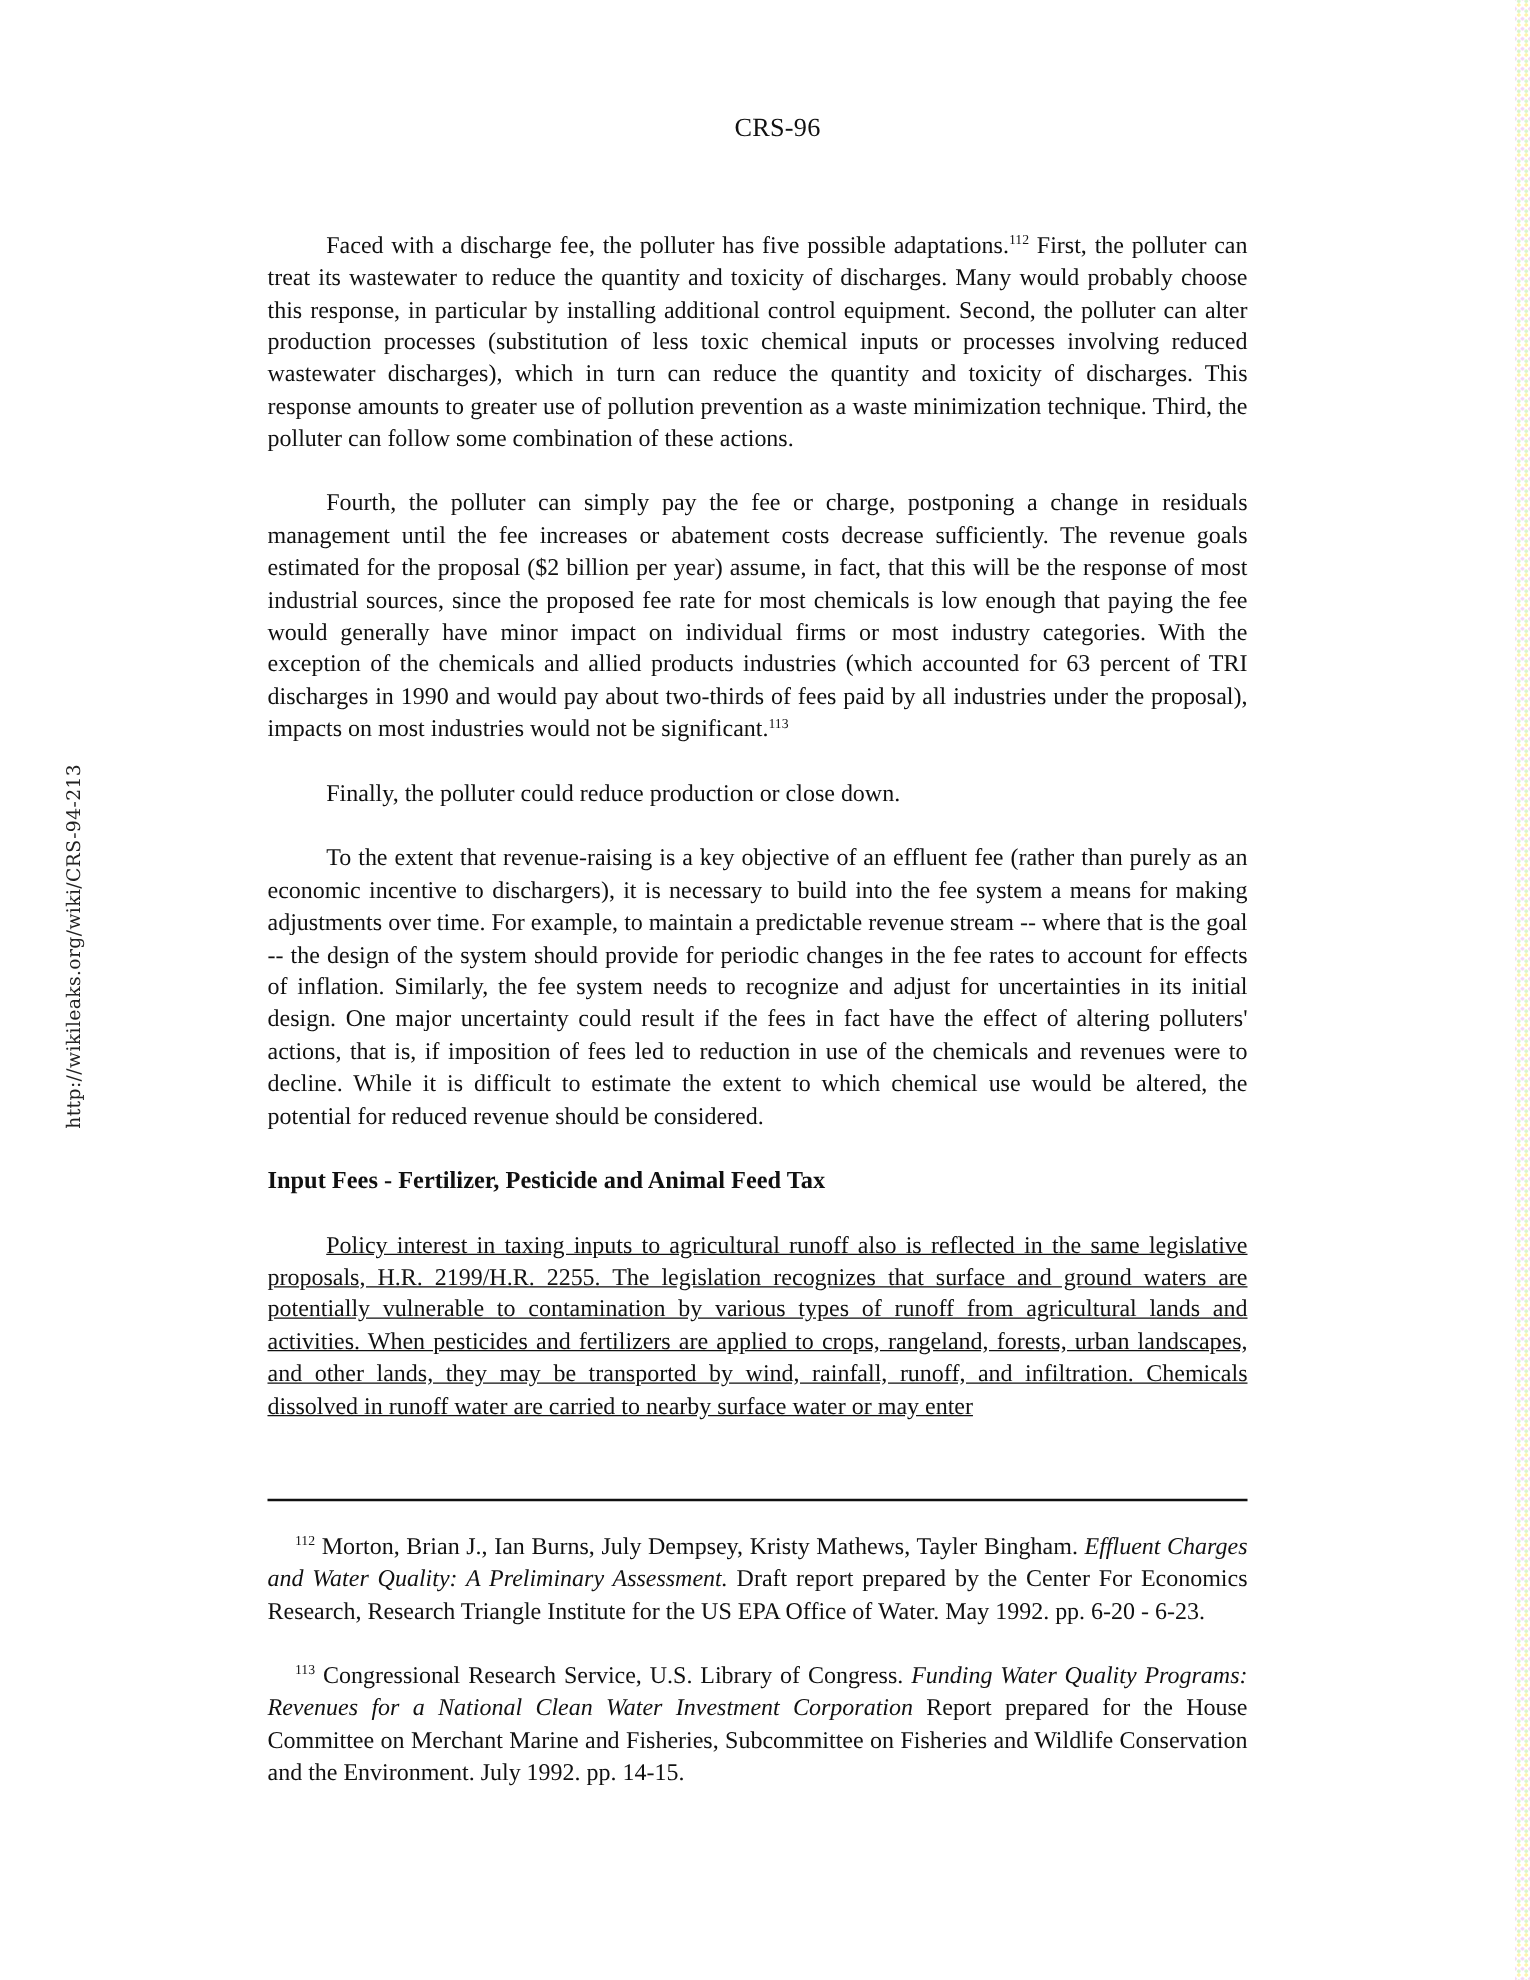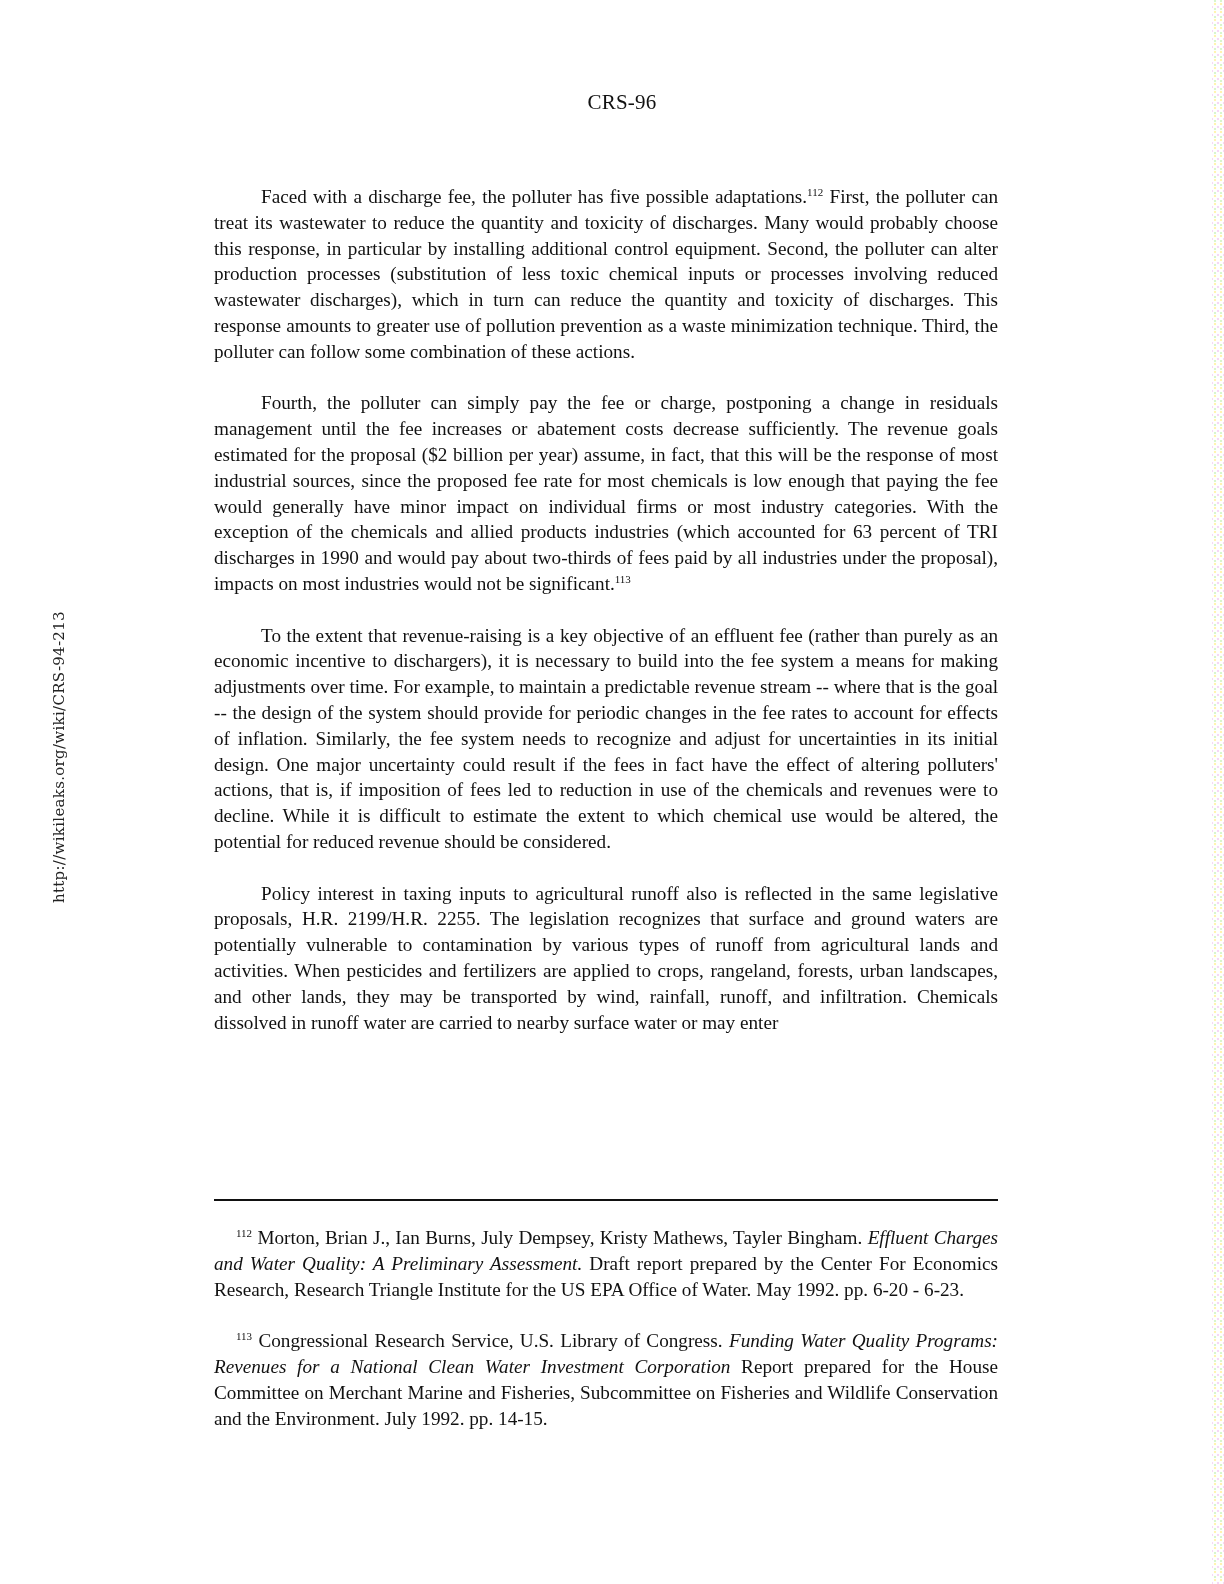--- a/index.html
+++ b/index.html
@@ -60,20 +60,21 @@
       font-size: 19.2px;
       line-height: 25.8px;
       text-align: justify;
     }
     .para {
       margin: 0 0 25.8px 0;
       text-indent: 47px;
     }
     .para.last {
       margin-bottom: 0;
+      text-decoration: underline;
     }
     sup {
       font-size: 11px;
       line-height: 0;
       vertical-align: 7px;
     }
     .section-heading {
       font-weight: bold;
       margin: 0 0 25.8px 0;
       font-size: 19.5px;
@@ -116,23 +117,25 @@
 
 <div class="side-url">http://wikileaks.org/wiki/CRS-94-213</div>
 
 <div class="page-header">CRS-96</div>
 
 <div class="content">
   <p class="para"><span>Faced with a discharge fee, the polluter has five possible adaptations.</span><sup>112</sup><span>  First, the polluter can treat its wastewater to reduce the quantity and toxicity of discharges.  Many would probably choose this response, in particular by installing additional control equipment.  Second, the polluter can alter production processes (substitution of less toxic chemical inputs or processes involving reduced wastewater discharges), which in turn can reduce the quantity and toxicity of discharges.  This response amounts to greater use of pollution prevention as a waste minimization technique.  Third, the polluter can follow some combination of these actions.</span></p>
 
   <p class="para"><span>Fourth, the polluter can simply pay the fee or charge, postponing a change in residuals management until the fee increases or abatement costs decrease sufficiently.  The revenue goals estimated for the proposal ($2 billion per year) assume, in fact, that this will be the response of most industrial sources, since the proposed fee rate for most chemicals is low enough that paying the fee would generally have minor impact on individual firms or most industry categories.  With the exception of the chemicals and allied products industries (which accounted for 63 percent of TRI discharges in 1990 and would pay about two-thirds of fees paid by all industries under the proposal), impacts on most industries would not be significant.</span><sup>113</sup></p>
 
+  <p class="para">Finally, the polluter could reduce production or close down.</p>
 
   <p class="para">To the extent that revenue-raising is a key objective of an effluent fee (rather than purely as an economic incentive to dischargers), it is necessary to build into the fee system a means for making adjustments over time.  For example, to maintain a predictable revenue stream -- where that is the goal -- the design of the system should provide for periodic changes in the fee rates to account for effects of inflation.  Similarly, the fee system needs to recognize and adjust for uncertainties in its initial design.  One major uncertainty could result if the fees in fact have the effect of altering polluters' actions, that is, if imposition of fees led to reduction in use of the chemicals and revenues were to decline.  While it is difficult to estimate the extent to which chemical use would be altered, the potential for reduced revenue should be considered.</p>
 
+  <div class="section-heading">Input Fees - Fertilizer, Pesticide and Animal Feed Tax</div>
 
 
   <p class="para last">Policy interest in taxing inputs to agricultural runoff also is reflected in the same legislative proposals, H.R. 2199/H.R. 2255. The legislation recognizes that surface and ground waters are potentially vulnerable to contamination by various types of runoff from agricultural lands and activities.  When pesticides and fertilizers are applied to crops, rangeland, forests, urban landscapes, and other lands, they may be transported by wind, rainfall, runoff, and infiltration. Chemicals dissolved in runoff water are carried to nearby surface water or may enter</p>
 </div>
 
 <div class="footnote-rule"></div>
 
 <div class="footnotes">
   <p class="footnote"><sup>112</sup><span> Morton, Brian J., Ian Burns, July Dempsey, Kristy Mathews, Tayler Bingham.  </span><em>Effluent Charges and Water Quality:  A Preliminary Assessment.</em><span> Draft report prepared by the Center For Economics Research, Research Triangle Institute for the US EPA Office of Water.  May 1992.  pp. 6-20 - 6-23.</span></p>
 

